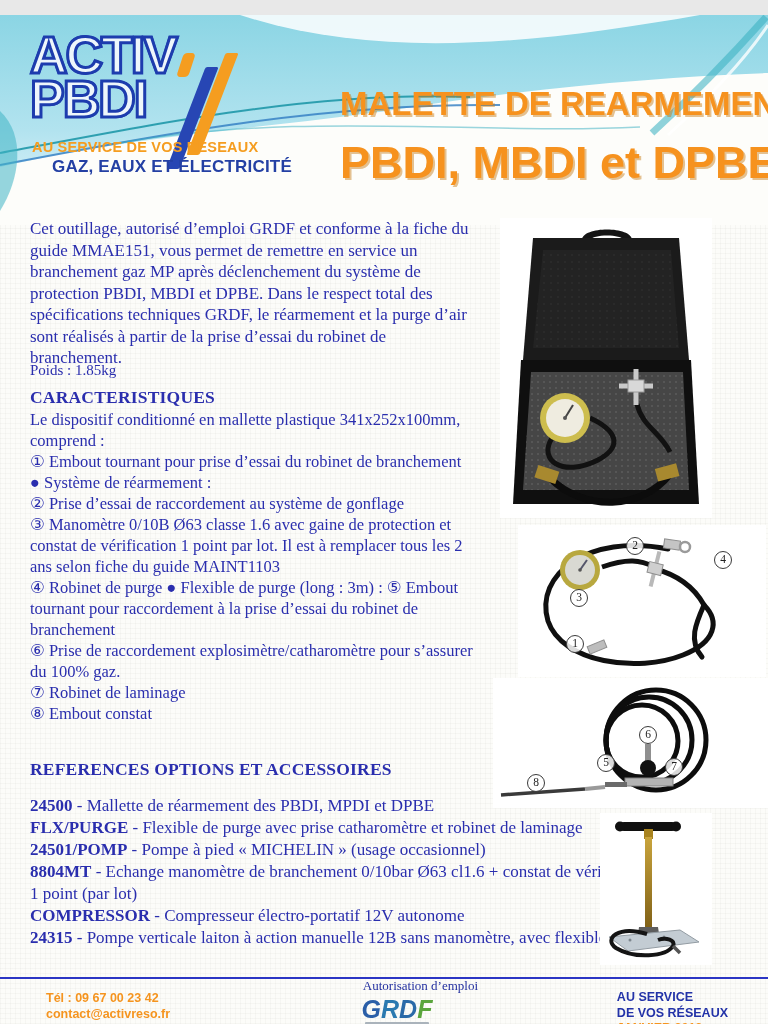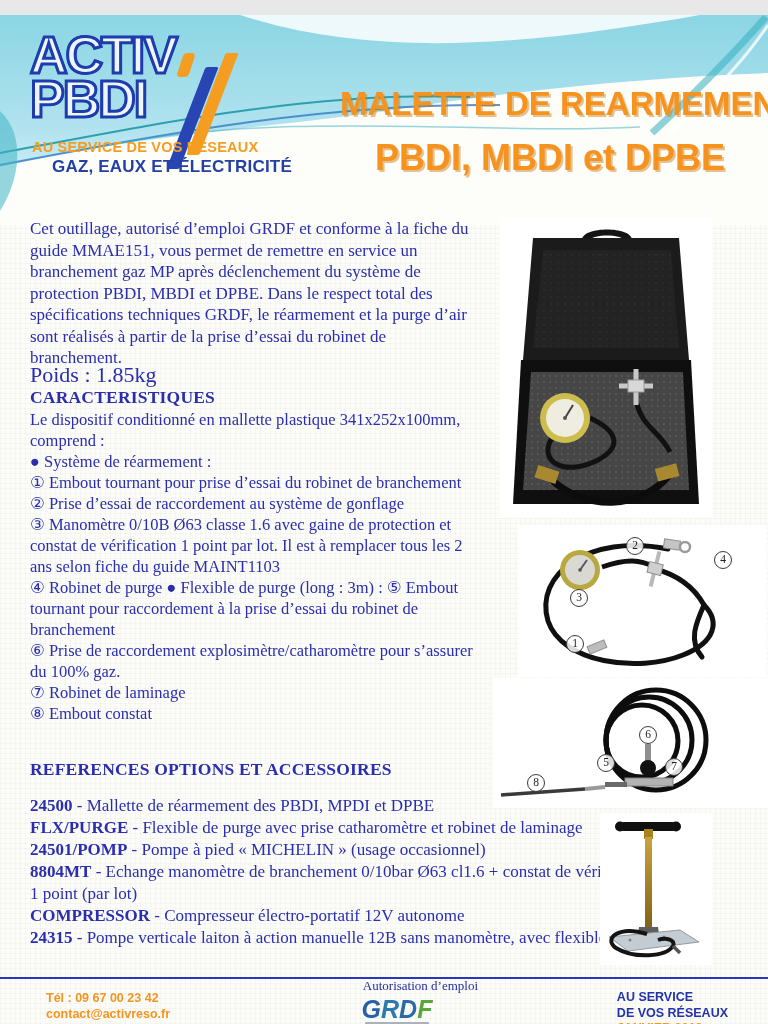--- a/index.html
+++ b/index.html
@@ -32,27 +32,27 @@
   .slash-orange{ left:28px; top:14px; width:13px; height:102px; background:#f59d20; transform:skewX(-21deg); }
   .logo-tag1 { position:absolute; left:2px; top:106px; font-family:"Liberation Sans",sans-serif;
                font-weight:700; font-size:14.5px; color:#f59d20; letter-spacing:.2px; white-space:nowrap; }
   .logo-tag2 { position:absolute; left:22px; top:124px; font-family:"Liberation Sans",sans-serif;
                font-weight:700; font-size:17px; color:#2440a4; letter-spacing:.2px; white-space:nowrap; }
 
   .doc-title { position:absolute; left:340px; top:70px; width:424px; text-align:center;
                font-family:"Liberation Sans","DejaVu Sans",sans-serif; color:#f6921e; }
   .doc-title .t1 { font-size:33px; font-weight:800; letter-spacing:0px; white-space:nowrap;
                    text-shadow:2px 2px 0 rgba(197,120,16,.45); }
-  .doc-title .t2 { font-size:36px; font-weight:800; margin-top:14px; padding-right:4px;
+  .doc-title .t2 { font-size:45px; font-weight:800; margin-top:14px; padding-right:4px;
                    white-space:nowrap; text-shadow:2px 2px 0 rgba(197,120,16,.45); }
 
   
   .blue-text { color:#2a2eae; }
   .intro { position:absolute; left:30px; top:203px; width:448px; font-size:17px; line-height:21.5px; }
-  .intro-weight { position:absolute; left:30px; top:347px; font-size:22px; }
+  .intro-weight { position:absolute; left:30px; top:347px; font-size:15px; }
 
   .section-heading { position:absolute; font-weight:700; font-size:17.5px; letter-spacing:.2px; }
   .h-carac { left:30px; top:372px; }
   .h-ref   { left:30px; top:744px; }
 
   .charlist { position:absolute; left:30px; top:394px; width:458px; font-size:16.5px; line-height:21px; }
   .charlist div { margin:0; }
 
   .reflist { position:absolute; left:30px; top:780px; width:625px; font-size:17px; line-height:22px; }
   .reflist b { font-weight:700; }
@@ -130,22 +130,22 @@
     <div class="t1">MALETTE DE REARMEMENT DE</div>
     <div class="t2">PBDI, MBDI et DPBE</div>
   </div>
 
   <div class="intro blue-text">Cet outillage, autorisé d’emploi GRDF et conforme à la fiche du guide MMAE151, vous permet de remettre en service un branchement gaz MP après déclenchement du système de protection PBDI, MBDI et DPBE. Dans le respect total des spécifications techniques GRDF, le réarmement et la purge d’air sont réalisés à partir de la prise d’essai du robinet de branchement.</div>
   <div class="intro-weight blue-text">Poids : 1.85kg</div>
 
   <div class="section-heading h-carac blue-text">CARACTERISTIQUES</div>
   <div class="charlist blue-text">
     <div>Le dispositif conditionné en mallette plastique 341x252x100mm, comprend :</div>
+    <div>① Embout tournant pour prise d’essai du robinet de branchement</div>
     <div>● Système de réarmement :</div>
-    <div>① Embout tournant pour prise d’essai du robinet de branchement</div>
     <div>② Prise d’essai de raccordement au système de gonflage</div>
     <div>③ Manomètre 0/10B Ø63 classe 1.6 avec gaine de protection et constat de vérification 1 point par lot. Il est à remplacer tous les 2 ans selon fiche du guide MAINT1103</div>
     <div>④ Robinet de purge ● Flexible de purge (long : 3m) : ⑤ Embout tournant pour raccordement à la prise d’essai du robinet de branchement</div>
     <div>⑥ Prise de raccordement explosimètre/catharomètre pour s’assurer du 100% gaz.</div>
     <div>⑦ Robinet de laminage</div>
     <div>⑧ Embout constat</div>
   </div>
 
   <div class="section-heading h-ref blue-text">REFERENCES OPTIONS ET ACCESSOIRES</div>
   <div class="reflist blue-text">

